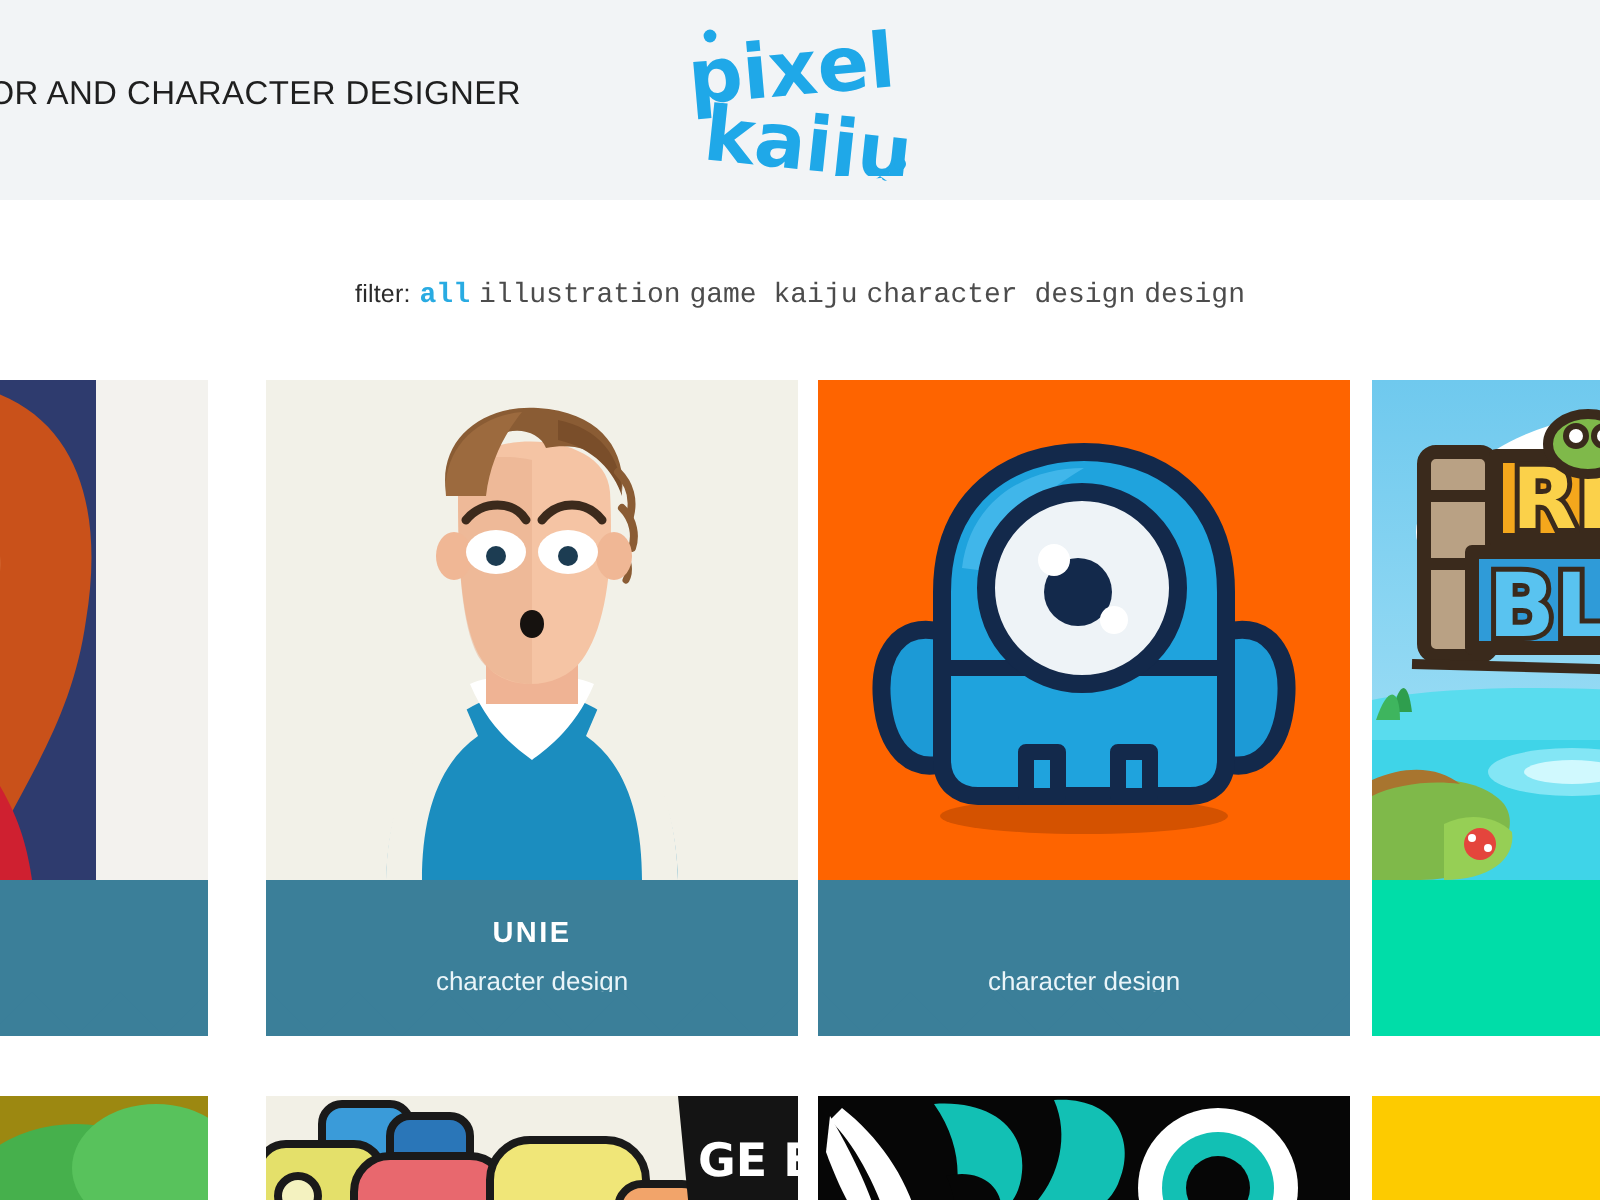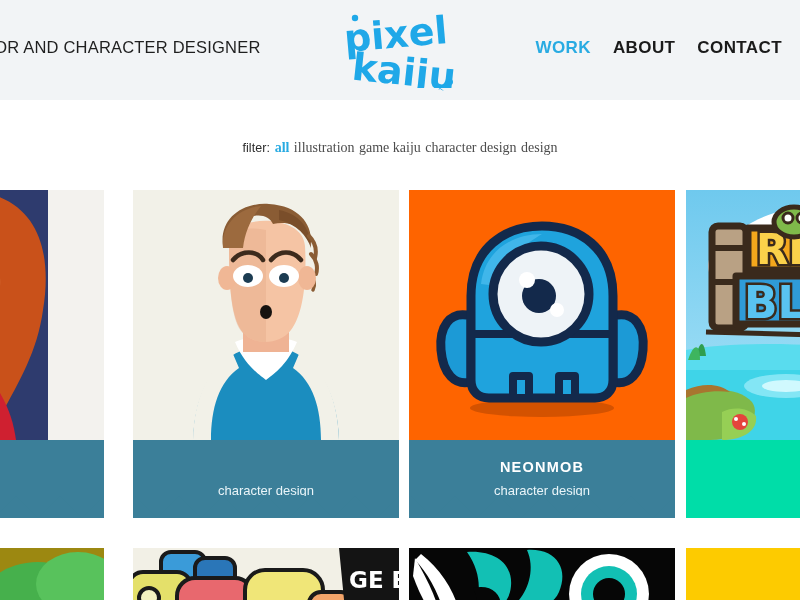--- a/index.html
+++ b/index.html
@@ -89,21 +89,21 @@
     font-size: 12.5px;
     font-weight: normal;
     color: #2b2b2b;
     letter-spacing: 0.1px;
   }
   .filter-item {
     font-size: 14px;
     color: #4c4c4c;
     margin-left: 0;
     cursor: pointer;
-    font-family: Liberation Serif, serif;
+    font-family: Liberation Mono, monospace;
   }
   .filter-item.active {
     color: #29abe2;
     font-weight: bold;
   }
 
   
   .grid {
     position: absolute;
     left: 0; top: 190px;
@@ -185,25 +185,20 @@
           </g>
           <g transform="rotate(6 65 66)">
             <text class="logo-word2" x="22" y="78">kaiju</text>
           </g>
           <circle cx="120" cy="76" r="3"></circle>
           <circle cx="113" cy="82" r="2.4"></circle>
         </g>
       </svg>
     </div>
 
-    <div class="nav">
-      <span class="nav-item active">WORK</span>
-      <span class="nav-item">ABOUT</span>
-      <span class="nav-item">CONTACT</span>
-    </div>
   </div>
 
   <svg class="header-zig" viewBox="0 0 800 14" preserveAspectRatio="none" xmlns="http://www.w3.org/2000/svg">
     <path d="M0,0 H800 V0 L780,14 L760,0 L740,14 L720,0 L700,14 L680,0 L660,14 L640,0 L620,14 L600,0 L580,14 L560,0 L540,14 L520,0 L500,14 L480,0 L460,14 L440,0 L420,14 L400,0 L380,14 L360,0 L340,14 L320,0 L300,14 L280,0 L260,14 L240,0 L220,14 L200,0 L180,14 L160,0 L140,14 L120,0 L100,14 L80,0 L60,14 L40,0 L20,14 L0,0 Z" fill="#f2f4f6"></path>
   </svg>
 </div>
 
 <div class="filterbar">
   <span class="filter-label">filter:</span>
   <span class="filter-item active">all</span>
@@ -277,20 +272,21 @@
           <ellipse cx="151" cy="86" rx="15" ry="11" fill="#ffffff"></ellipse>
           <circle cx="115" cy="88" r="5" fill="#1c3c52"></circle>
           <circle cx="151" cy="88" r="5" fill="#1c3c52"></circle>
           <path d="M100,70 C108,60 124,60 130,70" stroke="#3c2a1c" stroke-width="4.5" fill="none" stroke-linecap="round"></path>
           <path d="M138,70 C146,60 160,60 168,70" stroke="#3c2a1c" stroke-width="4.5" fill="none" stroke-linecap="round"></path>
           <ellipse cx="133" cy="122" rx="6" ry="7" fill="#16120f"></ellipse>
         </svg>
       </div>
     </div>
     <div class="card-cap">
+      <div class="cap-title">UNIE</div>
       <div class="cap-sub">character design</div>
       <svg class="cap-zig" viewBox="0 0 266 22" preserveAspectRatio="none" xmlns="http://www.w3.org/2000/svg">
         <path d="M0,0 H266 V0 L244,22 L222,0 L200,22 L178,0 L156,22 L134,0 L112,22 L90,0 L68,22 L46,0 L24,22 L2,0 L0,0 Z" fill="#3b7f99"></path>
       </svg>
     </div>
   </div>
 
   <div class="card" style="left:409px; top:0;">
     <div class="card-thumb">
       <div class="ill-mob">
@@ -305,21 +301,20 @@
           <path d="M104,208 L104,186 L120,186 L120,208 Z" fill="#1fa3dd" stroke="#13294b" stroke-width="8" stroke-linejoin="round"></path>
           <path d="M150,208 L150,186 L166,186 L166,208 Z" fill="#1fa3dd" stroke="#13294b" stroke-width="8" stroke-linejoin="round"></path>
           <circle cx="132" cy="104" r="48" fill="#eef3f7" stroke="#13294b" stroke-width="9"></circle>
           <circle cx="130" cy="106" r="17" fill="#13294b"></circle>
           <circle cx="118" cy="90" r="8" fill="#ffffff"></circle>
           <circle cx="148" cy="120" r="7" fill="#ffffff"></circle>
         </svg>
       </div>
     </div>
     <div class="card-cap">
-      <div class="cap-title">NEONMOB</div>
       <div class="cap-sub">character design</div>
       <svg class="cap-zig" viewBox="0 0 266 22" preserveAspectRatio="none" xmlns="http://www.w3.org/2000/svg">
         <path d="M0,0 H266 V0 L244,22 L222,0 L200,22 L178,0 L156,22 L134,0 L112,22 L90,0 L68,22 L46,0 L24,22 L2,0 L0,0 Z" fill="#3b7f99"></path>
       </svg>
     </div>
   </div>
 
   <div class="card" style="left:686px; top:0;">
     <div class="card-thumb">
       <div class="ill-game">

